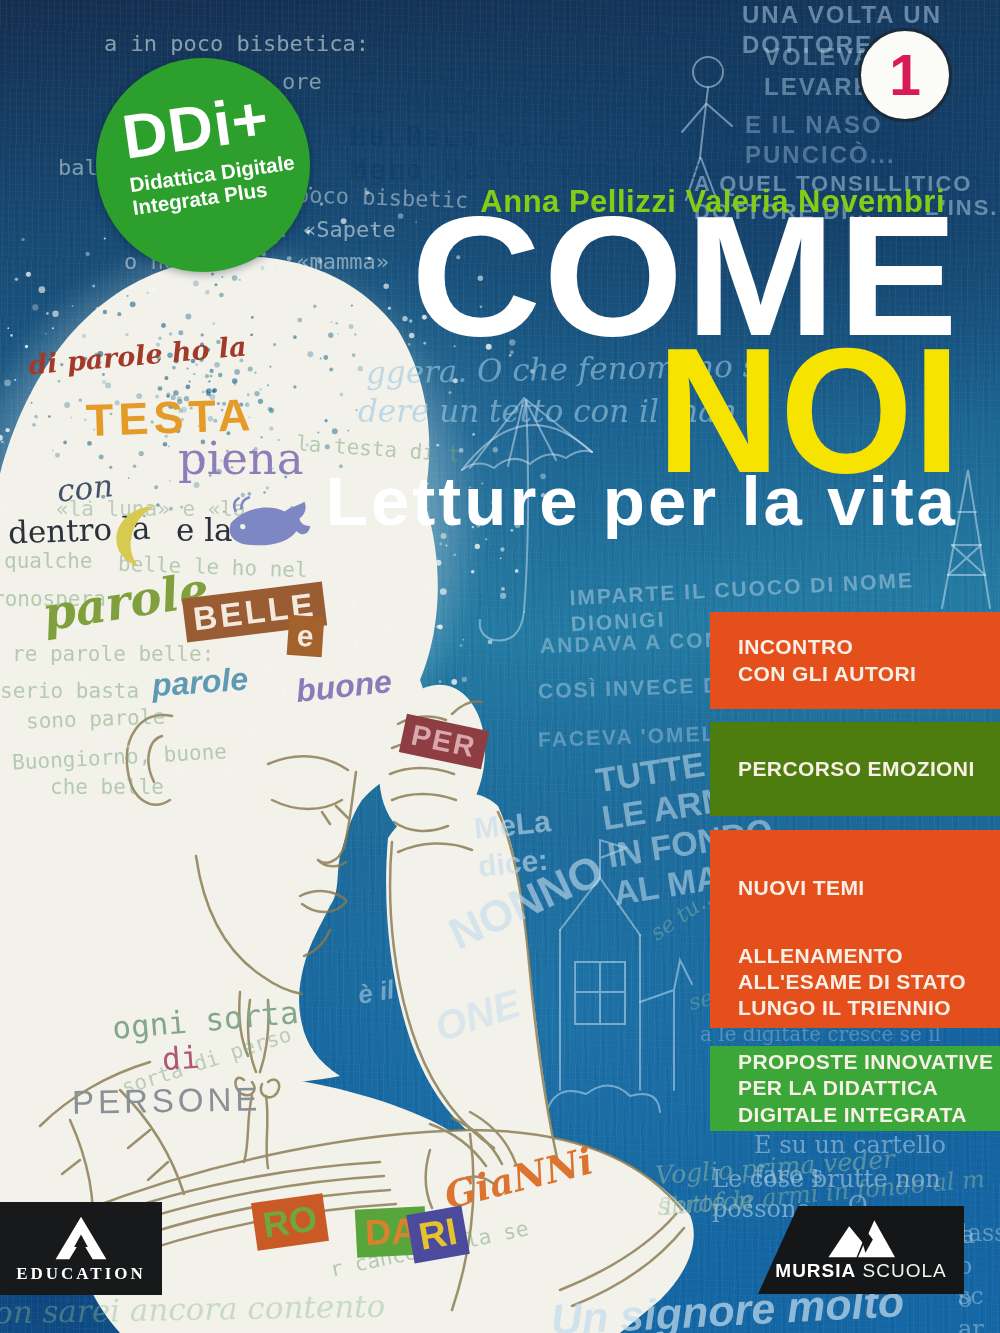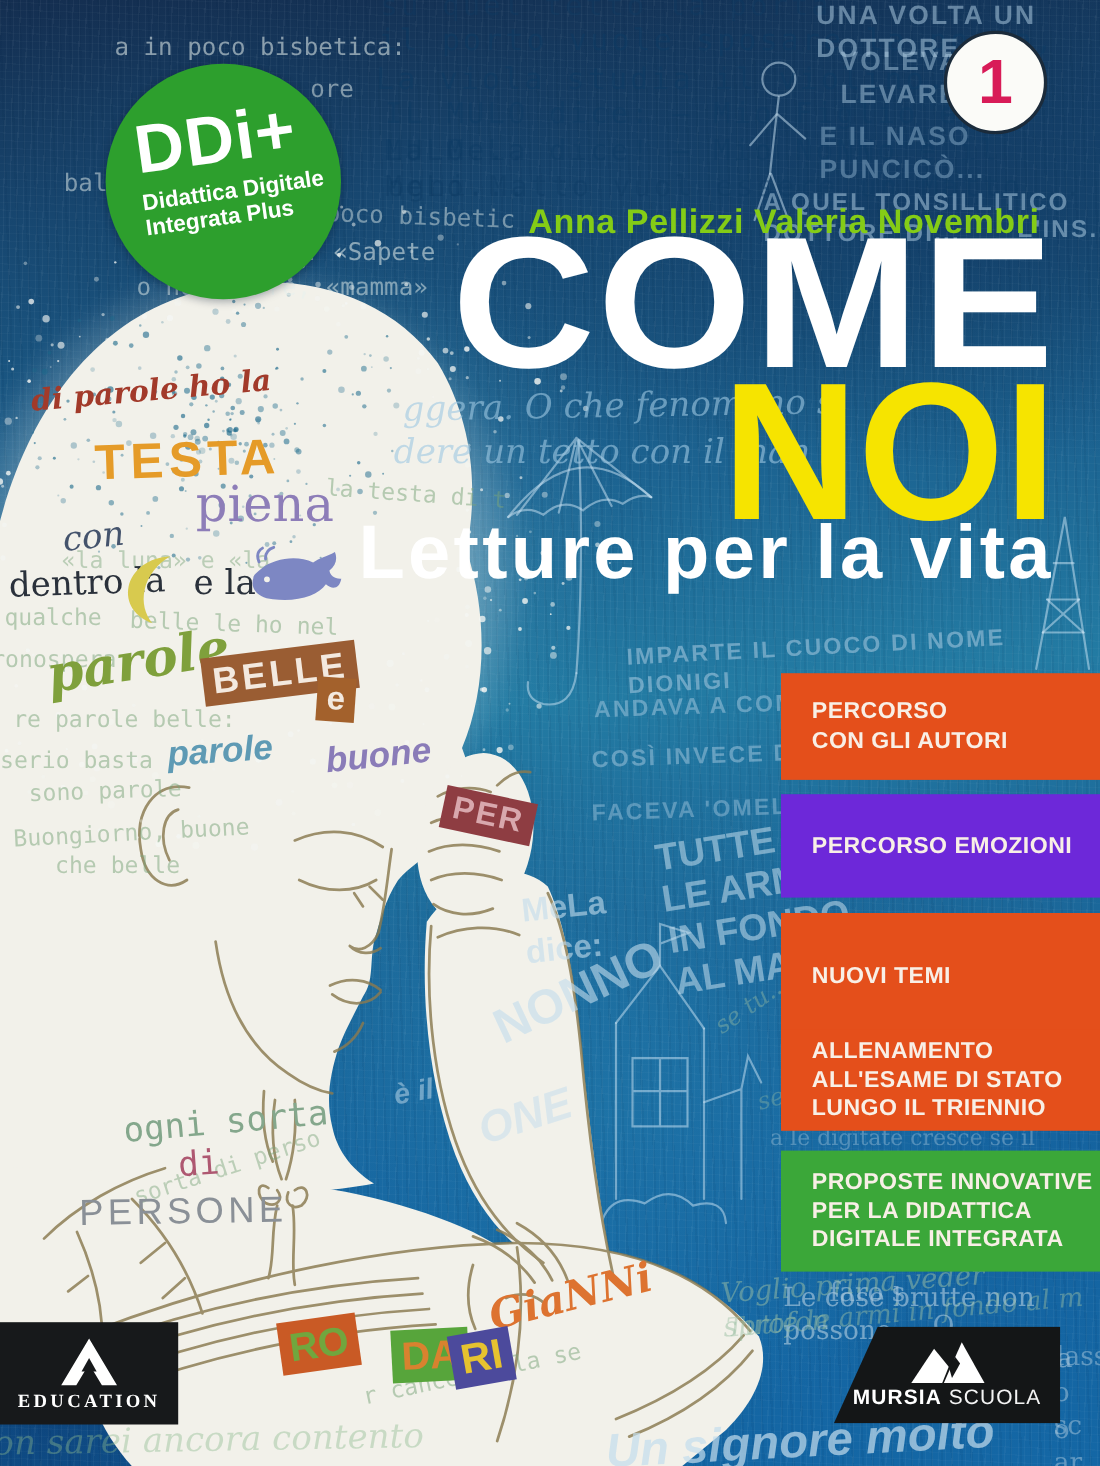--- a/index.html
+++ b/index.html
@@ -115,21 +115,21 @@
   .come{position:absolute;right:40px;top:208px;color:#fff;font-weight:bold;font-size:170px;line-height:.8;letter-spacing:2px;transform:scaleX(1.06);transform-origin:100% 50%;z-index:5;}
   .noi{position:absolute;right:40px;top:342px;font-weight:bold;font-size:178px;line-height:.78;transform:scaleX(.96);transform-origin:100% 0;z-index:5;}
   .subtitle{position:absolute;right:42px;top:462px;color:#fff;font-weight:bold;font-size:69px;letter-spacing:3px;z-index:5;}
   
   .banner{position:absolute;left:710px;right:0;display:flex;flex-direction:column;justify-content:center;
     padding-left:28px;box-sizing:border-box;color:#f8efe6;font-weight:bold;font-size:21px;line-height:1.24;letter-spacing:.4px;z-index:5;}
   .b0{top:612px;height:97px;}
   .b1{top:722px;height:94px;}
   .b2{top:830px;height:117px;}
   .b3{top:936px;height:92px;}
-  .b4{top:1046px;height:110px;}
+  .b4{top:1046px;height:85px;}
   
   .ddi{position:absolute;left:96px;top:58px;width:214px;height:214px;border-radius:50%;z-index:6;color:#fff;
     box-shadow:0 2px 8px rgba(0,20,40,.35);}
   .ddi-inner{position:absolute;left:30px;top:40px;transform:rotate(-8deg);}
   .ddi-logo{font-weight:bold;font-size:62px;line-height:.9;letter-spacing:1px;}
   .ddi-cap{font-weight:bold;font-size:20.5px;line-height:1.15;margin-top:8px;}
   .vol{position:absolute;left:858px;top:28px;width:94px;height:94px;border-radius:50%;background:#fbfbf8;border:3px solid #1b2b3b;
     display:flex;align-items:center;justify-content:center;font-weight:bold;font-size:57px;z-index:6;box-sizing:border-box;}
   .edu{position:absolute;left:0;top:1202px;width:162px;height:93px;background:#17191b;z-index:6;display:flex;flex-direction:column;
     align-items:center;justify-content:center;color:#fff;}
@@ -733,24 +733,24 @@
     <span class="cw cw17 tile" id="cwel17" style="color: rgb(216, 130, 47); background: rgb(87, 165, 59);">DA</span>
     <span class="cw cw18 tile" id="cwel18" style="color: rgb(230, 194, 47); background: rgb(76, 74, 156);">RI</span>
   </div>
 
   <div class="authors">Anna Pellizzi  Valeria Novembri</div>
   <div class="come">COME</div>
   <div class="noi" style="color: rgb(246, 228, 0);">NOI</div>
   <div class="subtitle">Letture per la vita</div>
 
   <div class="banner b0" style="background: rgb(228, 79, 27);">
-    <span>PERCORSO</span>
+    <span>INCONTRO</span>
     <span>CON GLI AUTORI</span>
   </div>
-  <div class="banner b1" style="background: #6d28d9;">
+  <div class="banner b1" style="background: #4d7c0f;">
     <span>PERCORSO EMOZIONI</span>
   </div>
   <div class="banner b2" style="background: rgb(228, 79, 27);">
     <span>NUOVI TEMI</span>
   </div>
   <div class="banner b3" style="background: rgb(228, 79, 27);">
     <span>ALLENAMENTO</span>
     <span>ALL'ESAME DI STATO</span>
     <span>LUNGO IL TRIENNIO</span>
   </div>

